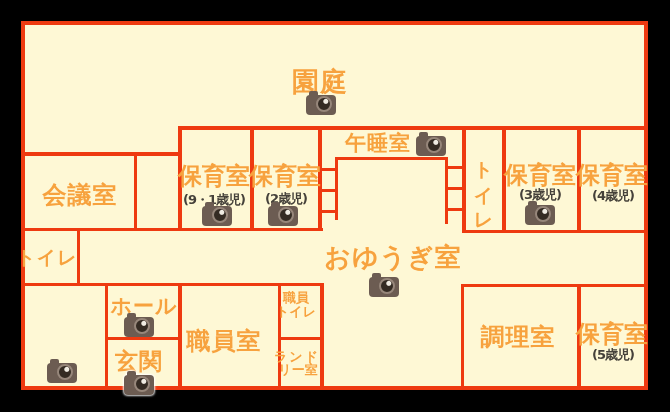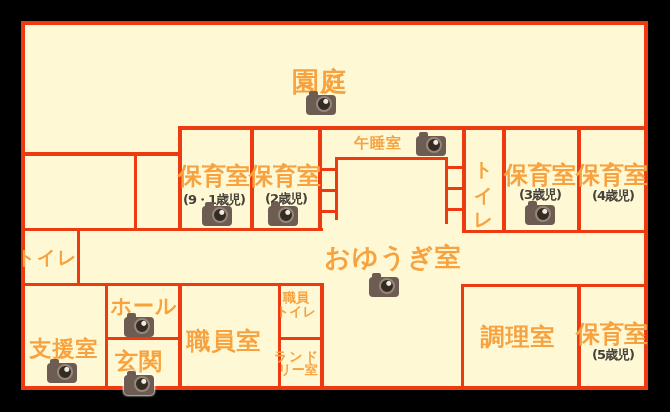--- a/index.html
+++ b/index.html
@@ -57,40 +57,40 @@
   <i class="w" style="left:577px;top:126px;width:4px;height:107px"></i>
   <i class="w" style="left:77px;top:228px;width:3px;height:58px"></i>
   <i class="w" style="left:105px;top:283px;width:3px;height:107px"></i>
   <i class="w" style="left:178px;top:283px;width:4px;height:107px"></i>
   <i class="w" style="left:278px;top:283px;width:3px;height:107px"></i>
   <i class="w" style="left:320px;top:283px;width:4px;height:107px"></i>
   <i class="w" style="left:461px;top:284px;width:3px;height:106px"></i>
   <i class="w" style="left:577px;top:284px;width:4px;height:106px"></i>
 
   <div class="lbl" style="left:320px;top:81px;font-size:27px">園庭</div>
-  <div class="lbl" style="left:378px;top:143px;font-size:15px">午睡室</div>
+  <div class="lbl" style="left:378px;top:143px;font-size:21px">午睡室</div>
+  <div class="lbl" style="left:80px;top:195px;font-size:24px">会議室</div>
 
   <div class="lbl" style="left:214px;top:176px;font-size:24px;letter-spacing:0">保育室</div>
   <div class="sub" style="left:214px;top:199px">(9・1歳児)</div>
 
   <div class="lbl" style="left:285px;top:176px;font-size:24px;letter-spacing:0">保育室</div>
   <div class="sub" style="left:286px;top:198px">(2歳児)</div>
 
   <div class="lbl vert" style="left:484px;top:186px;font-size:19px">トイレ</div>
 
   <div class="lbl" style="left:540px;top:175px;font-size:24px;letter-spacing:0">保育室</div>
   <div class="sub" style="left:540px;top:194px">(3歳児)</div>
 
   <div class="lbl" style="left:612px;top:175px;font-size:24px;letter-spacing:0">保育室</div>
   <div class="sub" style="left:613px;top:195px">(4歳児)</div>
 
   <div class="lbl" style="left:47px;top:257px;font-size:19px">トイレ</div>
   <div class="lbl" style="left:393px;top:257px;font-size:26px">おゆうぎ室</div>
 
-  <div class="lbl" style="left:64px;top:349px;font-size:22px">支援室</div>
 
   <div class="lbl" style="left:144px;top:306px;font-size:21px">ホール</div>
   <div class="lbl" style="left:139px;top:361px;font-size:23px">玄関</div>
   <div class="lbl" style="left:224px;top:341px;font-size:24px">職員室</div>
 
   <div class="lbl" style="left:296px;top:297px;font-size:13px;letter-spacing:0">職員</div>
   <div class="lbl" style="left:296px;top:311px;font-size:13px;letter-spacing:0">トイレ</div>
 
   <div class="lbl" style="left:297px;top:356px;font-size:13px;letter-spacing:2px">ランド</div>
   <div class="lbl" style="left:298px;top:369px;font-size:13px;letter-spacing:0">リー室</div>

